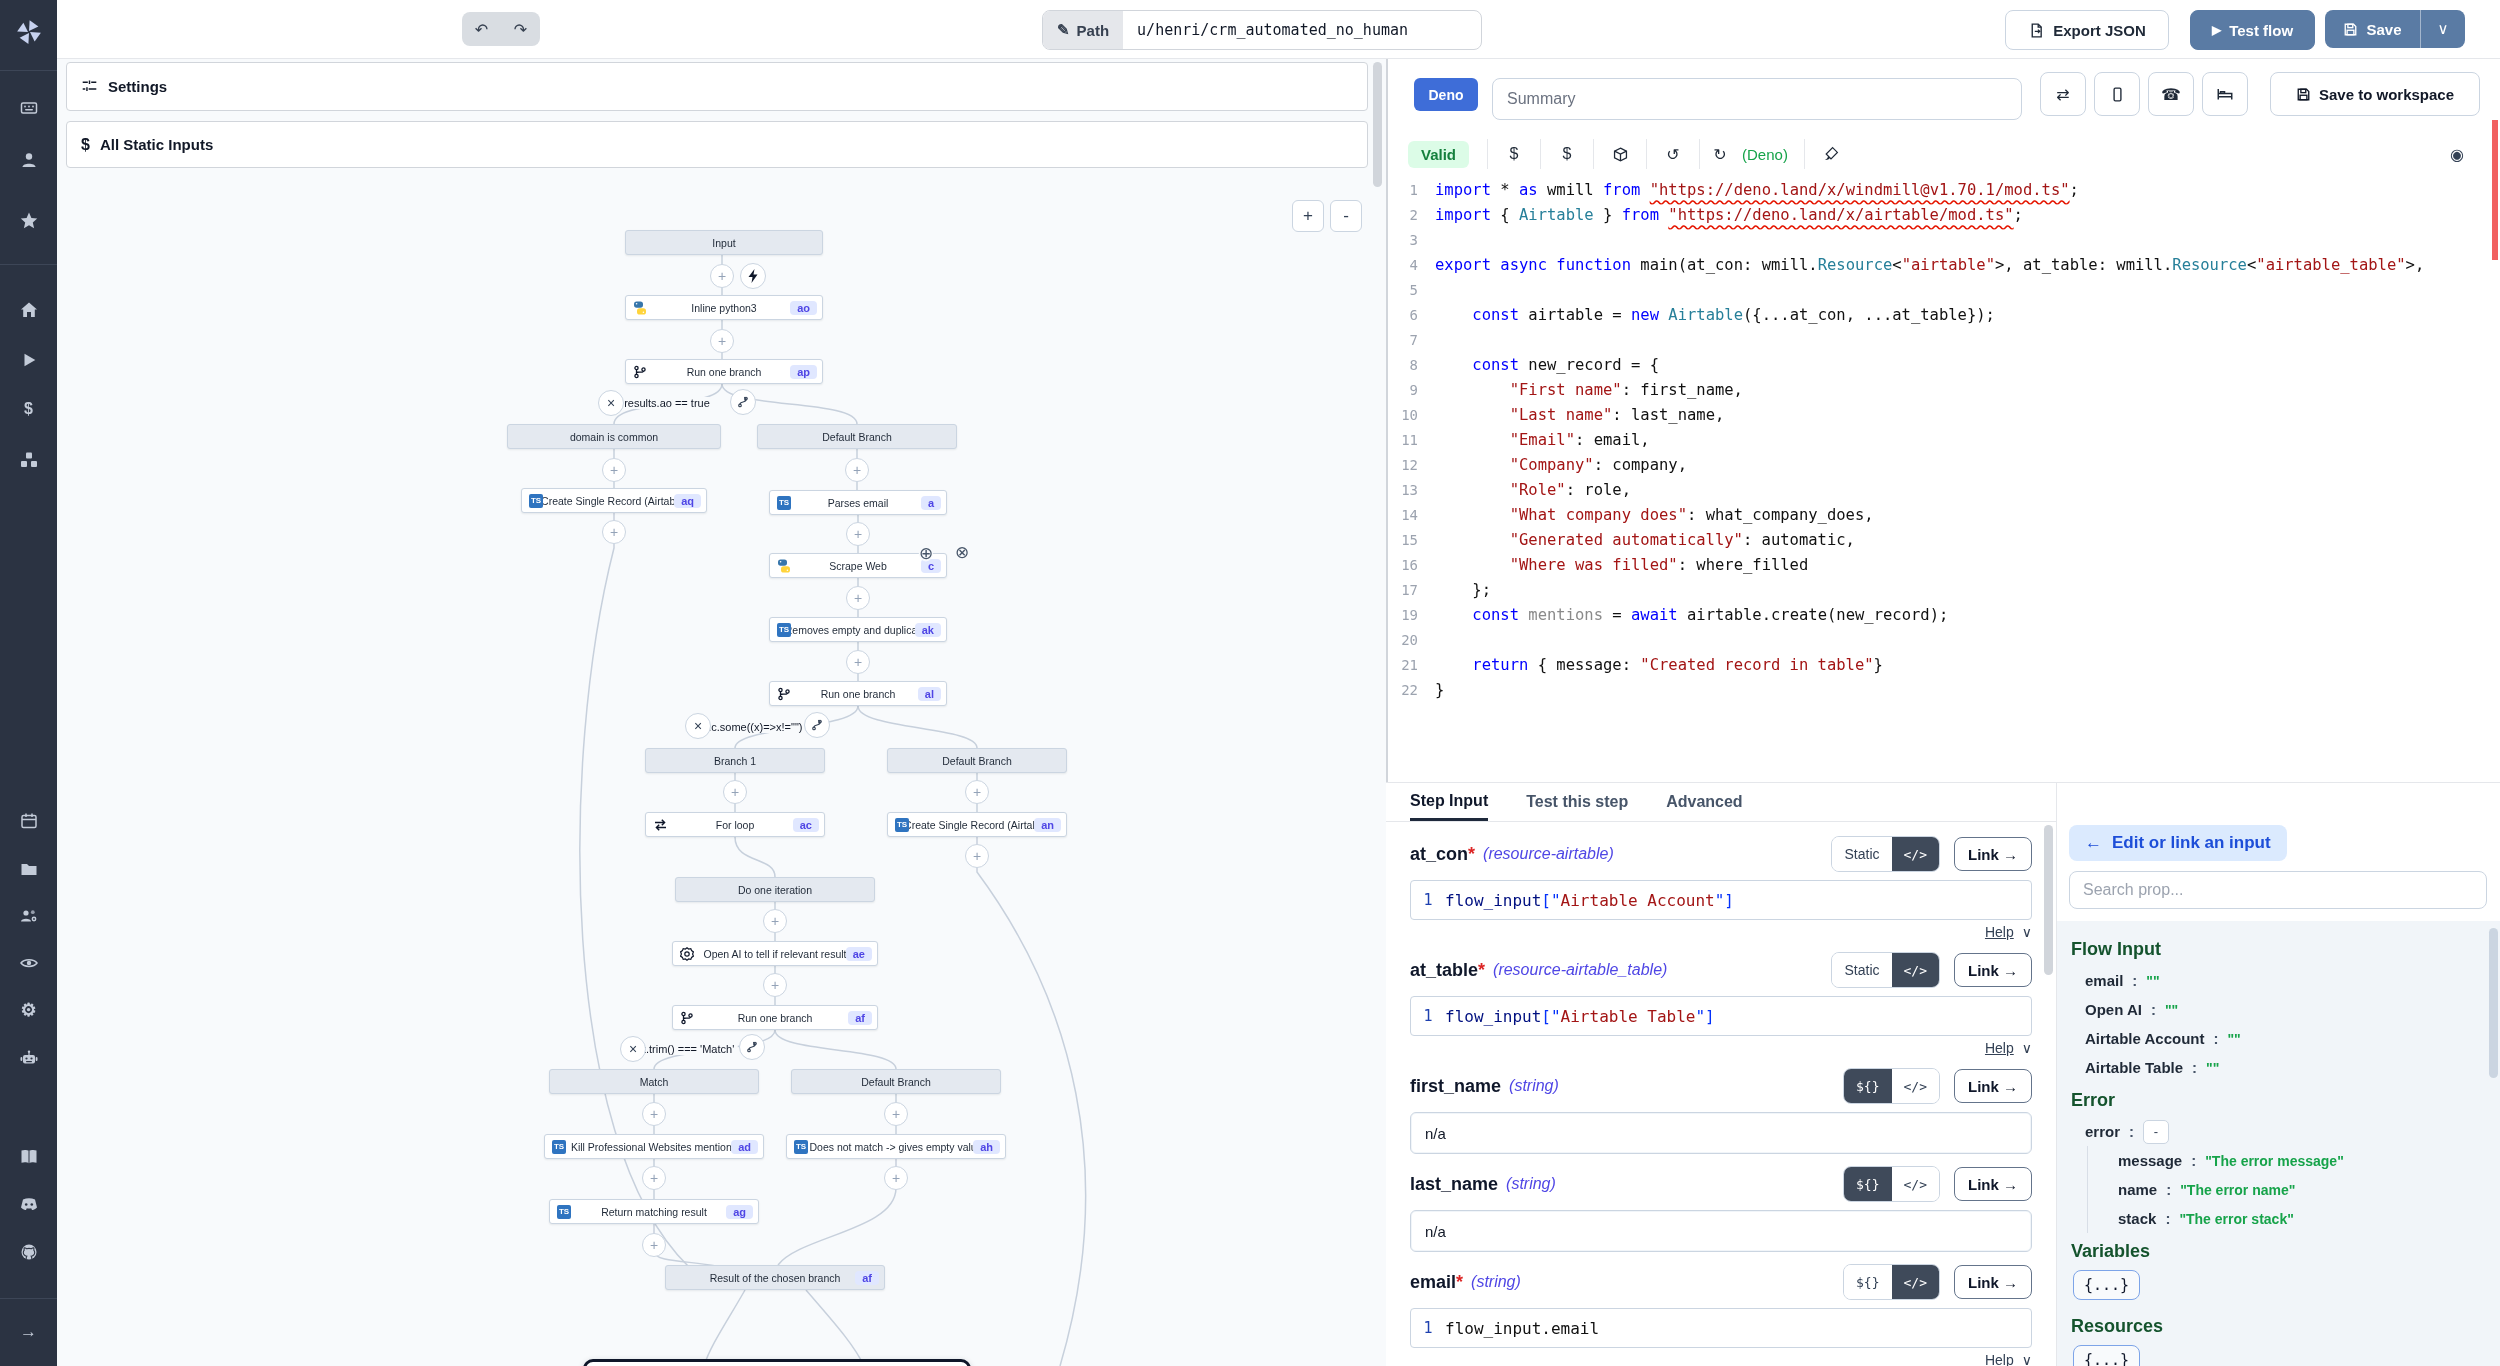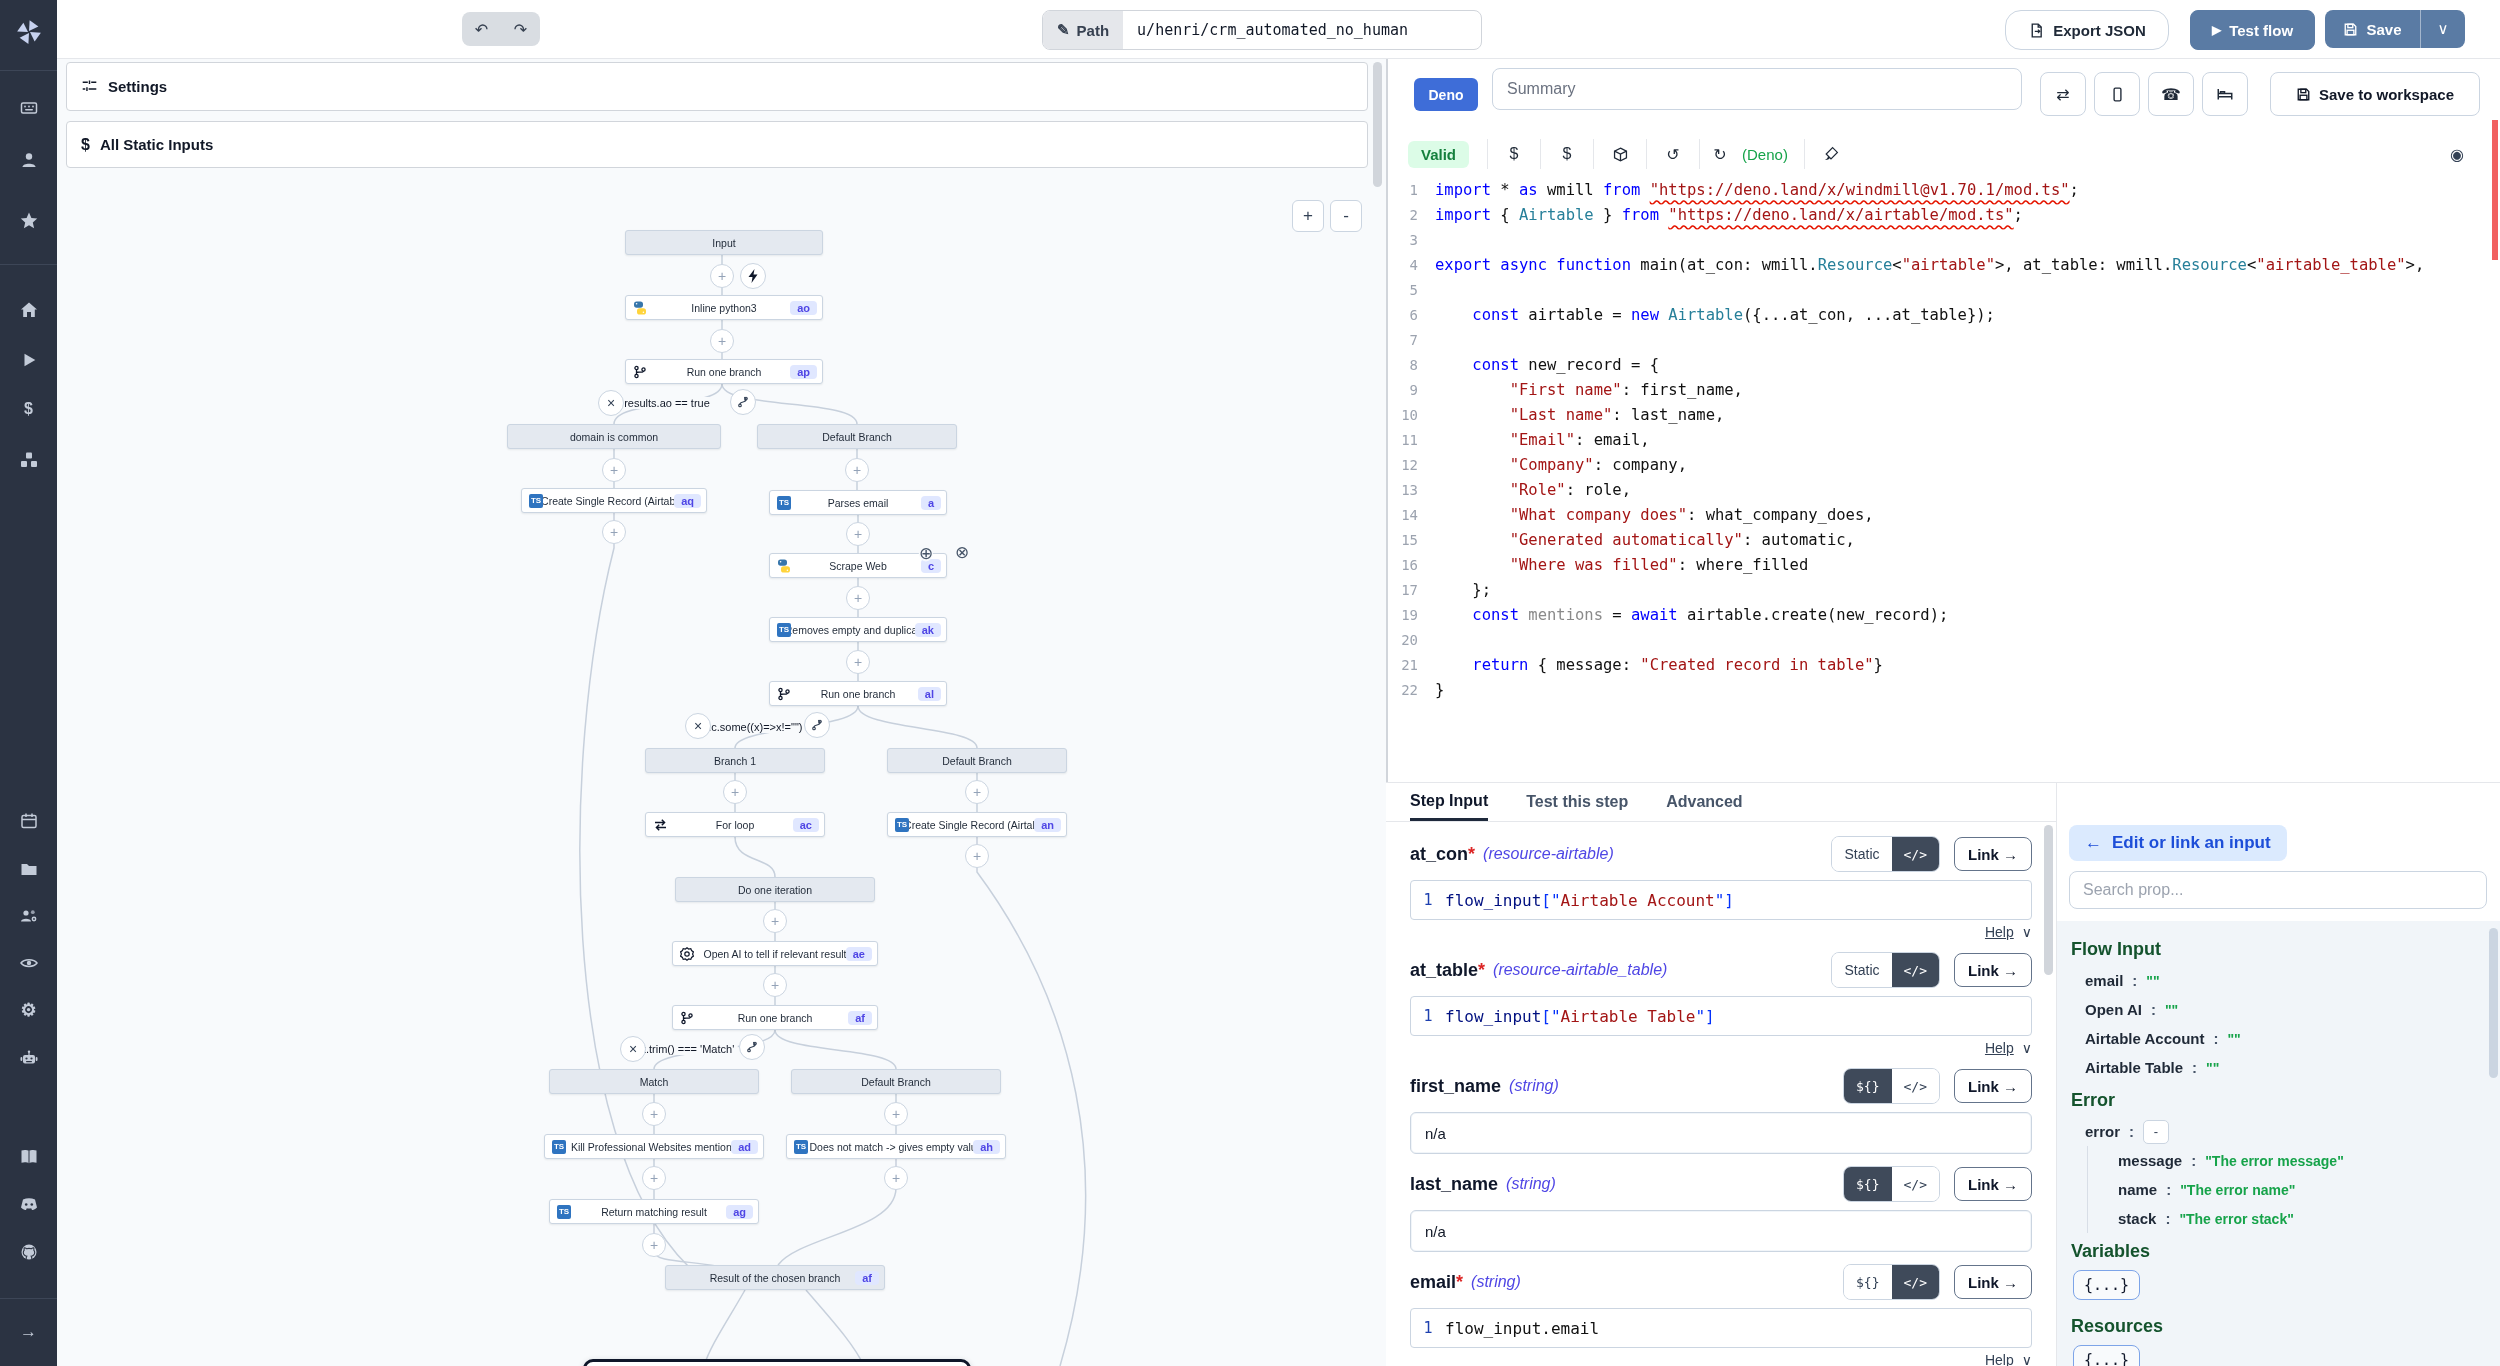--- a/index.html
+++ b/index.html
@@ -16,21 +16,21 @@
   #topbar{position:absolute;left:57px;top:0;width:2443px;height:58px;background:#fff;border-bottom:1px solid #e5e7eb;z-index:40;}
   .tb-titlebox{position:absolute;left:21px;top:10px;width:368px;height:38px;border:1px solid #d1d5db;border-radius:8px;display:flex;align-items:center;padding:0 12px;font-size:15px;font-weight:bold;color:#111827;white-space:nowrap;overflow:hidden;background:#fff;}
   .tb-undoredo{position:absolute;left:405px;top:12px;width:78px;height:34px;background:#d9dde2;border-radius:8px;display:flex;}
   .tb-ur-btn{width:39px;height:34px;display:flex;align-items:center;justify-content:center;font-size:16px;color:#374151;cursor:pointer;}
   .tb-path{position:absolute;left:985px;top:10px;height:38px;display:flex;border:1px solid #d1d5db;border-radius:8px;overflow:hidden;background:#fff;}
   .tb-path-l{background:#e5e7eb;display:flex;align-items:center;gap:7px;padding:0 14px;font-size:15px;font-weight:bold;color:#374151;}
   .tb-path-v{display:flex;align-items:center;padding:0 14px;font-family:"DejaVu Sans Mono",monospace;font-size:15px;color:#111827;min-width:330px;}
   .btn{display:flex;align-items:center;justify-content:center;gap:8px;border-radius:8px;font-size:15px;font-weight:bold;cursor:pointer;white-space:nowrap;}
   .btn-white{border:1px solid #cbd5e1;background:#fff;color:#1f2937;}
   .btn-blue{background:#5a7ba4;color:#fff;border:1px solid #5a7ba4;}
-  #export-btn{position:absolute;left:1948px;top:10px;width:162px;height:38px;border-radius:16px;}
+  #export-btn{position:absolute;left:1948px;top:10px;width:162px;height:38px;}
   #testflow-btn{position:absolute;left:2133px;top:10px;width:123px;height:38px;}
   #save-group{position:absolute;left:2268px;top:10px;width:140px;height:38px;display:flex;overflow:hidden;border-radius:8px;}
   #save-main{flex:1;display:flex;align-items:center;justify-content:center;gap:8px;background:#5a7ba4;color:#fff;font-size:15px;font-weight:bold;cursor:pointer;}
   #save-chev{width:44px;display:flex;align-items:center;justify-content:center;background:#5a7ba4;color:#fff;border-left:1px solid rgba(255,255,255,.45);font-size:15px;cursor:pointer;}
 
   
   #flow-panel{position:absolute;left:57px;top:58px;width:1329px;height:1308px;background:#f8fafc;overflow:hidden;}
   .flow-bar{position:absolute;left:9px;width:1302px;background:#fff;border:1px solid #d1d5db;border-radius:4px;display:flex;align-items:center;gap:10px;padding:0 14px;font-size:15px;font-weight:bold;color:#111827;box-sizing:border-box;cursor:pointer;}
   #settings-bar{top:4px;height:49px;}
   #staticinputs-bar{top:63px;height:47px;}
@@ -48,21 +48,21 @@
   .plus-c{position:absolute;width:22px;height:22px;background:#fff;border:1px solid #cbd5e1;border-radius:50%;display:flex;align-items:center;justify-content:center;color:#94a3b8;font-size:14px;z-index:4;cursor:pointer;transform:translate(-50%,-50%);}
   .gcirc{position:absolute;width:24px;height:24px;background:#fff;border:1px solid #cbd5e1;border-radius:50%;display:flex;align-items:center;justify-content:center;color:#334155;font-size:14px;z-index:4;cursor:pointer;transform:translate(-50%,-50%);}
   .cond-label{position:absolute;transform:translate(-50%,-50%);font-size:11px;color:#111827;background:#f8fafc;padding:0 4px;z-index:3;white-space:nowrap;}
   .hover-ic{position:absolute;transform:translate(-50%,-50%);font-size:17px;color:#475569;z-index:6;background:#f8fafc;border-radius:50%;line-height:1;cursor:pointer;}
   #error-handler{position:absolute;left:526px;top:1301px;width:388px;height:57px;background:#fff;border:3px solid #0f172a;border-radius:10px;display:flex;align-items:center;z-index:20;box-sizing:border-box;box-shadow:0 2px 6px rgba(15,23,42,.2);}
 
   
   #editor-region{position:absolute;left:1386px;top:58px;width:1114px;height:1308px;background:#1d4ed8;border-left:2px solid #d1d5db;box-sizing:border-box;}
   #ed-header{position:absolute;left:0;top:0;width:100%;height:72px;display:flex;align-items:center;background:#fff;}
   #deno-badge{position:absolute;left:26px;top:20px;width:64px;height:33px;background:#3e6dd8;border-radius:6px;color:#fff;font-size:14px;font-weight:bold;display:flex;align-items:center;justify-content:center;}
-  #summary-input{position:absolute;left:104px;top:10px;width:530px;height:42px;border:1px solid #cbd5e1;border-radius:8px;font-size:16px;color:#111;padding:16px 14px;box-sizing:border-box;font-family:"Liberation Sans",sans-serif;background:#fff;}
+  #summary-input{position:absolute;left:104px;top:20px;width:530px;height:42px;border:1px solid #cbd5e1;border-radius:8px;font-size:16px;color:#111;padding:16px 14px;box-sizing:border-box;font-family:"Liberation Sans",sans-serif;background:#fff;}
   #summary-input::placeholder{color:#6b7280;}
   .hd-icbtn{position:absolute;top:14px;width:44px;height:42px;border:1px solid #cbd5e1;border-radius:8px;display:flex;align-items:center;justify-content:center;background:#fff;cursor:pointer;font-size:16px;color:#1f2937;}
   #save-ws{position:absolute;left:882px;top:14px;width:208px;height:42px;border:1px solid #cbd5e1;border-radius:8px;background:#fff;display:flex;align-items:center;justify-content:center;gap:8px;font-size:15px;font-weight:bold;color:#111827;cursor:pointer;}
   #ed-toolbar{position:absolute;left:0;top:72px;width:100%;height:48px;border-bottom:1px solid #e5e7eb;display:flex;align-items:center;background:#fff;text-align:right;}
   #valid-badge{margin-left:20px;background:#dcfce7;color:#15803d;font-size:15px;font-weight:bold;border-radius:6px;padding:5px 13px;}
   .tbi{width:52px;display:flex;align-items:center;justify-content:center;color:#1f2937;font-size:16px;cursor:pointer;}
   .tb-sep{width:1px;height:30px;background:#e5e7eb;}
   #deno-note{color:#16a34a;font-size:15px;margin-left:2px;}
   #diff-ic{position:absolute;right:36px;font-size:16px;color:#334155;cursor:pointer;}
   #code-area{position:absolute;left:0;top:120px;width:100%;height:604px;background:#fff;overflow:hidden;font-family:"DejaVu Sans Mono",monospace;}

